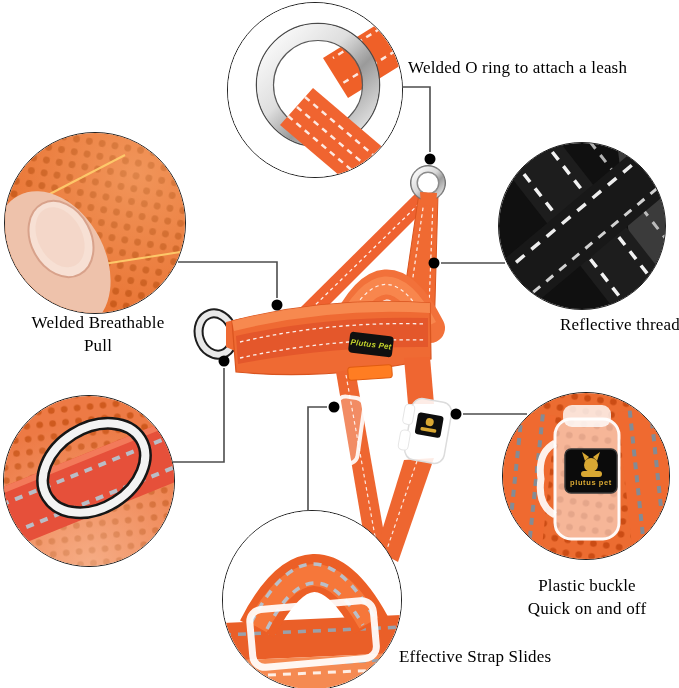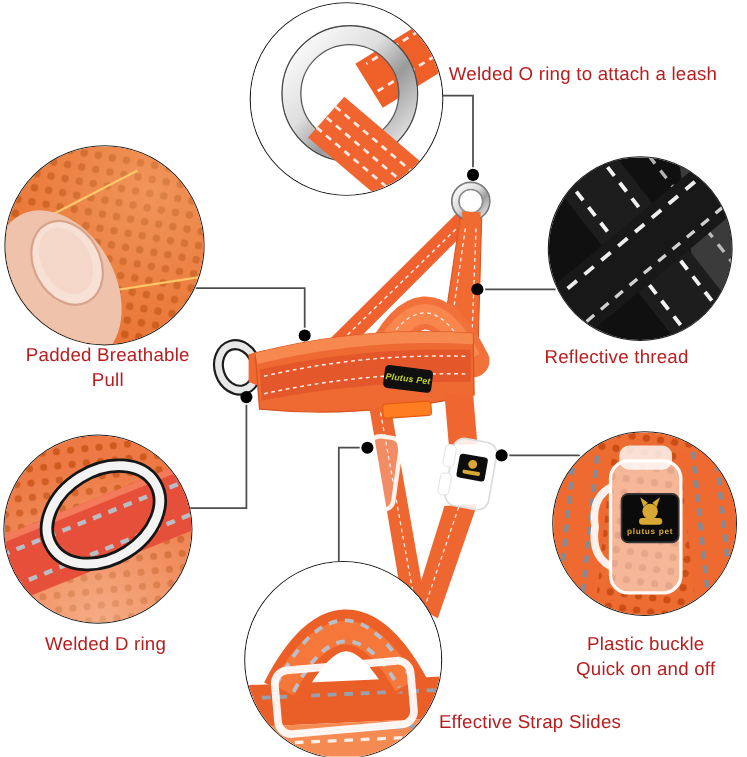--- a/index.html
+++ b/index.html
@@ -14,27 +14,27 @@
     border:1.6px solid #1f1f1f;background:#fff;box-sizing:border-box;
   }
   .circle svg{position:absolute;left:0;top:0;}
   .c-oring{left:227px;top:2px;width:176px;height:176px;}
   .c-mesh{left:4px;top:132px;width:182px;height:182px;}
   .c-reflective{left:498px;top:142px;width:168px;height:168px;}
   .c-dring{left:3px;top:395px;width:172px;height:172px;}
   .c-buckle{left:502px;top:392px;width:168px;height:168px;}
   .c-slides{left:222px;top:510px;width:180px;height:180px;}
   .label{
-    position:absolute;color:#b91c1c;font-size:17px;line-height:23px;
-    letter-spacing:.2px;white-space:nowrap;
+    position:absolute;color:#000000;font-size:17px;line-height:23px;
+    letter-spacing:.2px;white-space:nowrap;font-family:Liberation Serif, serif;
   }
   .label span{display:block;}
   .lbl-oring{left:408px;top:56px;}
   .lbl-mesh{left:2px;top:311px;width:192px;text-align:center;white-space:normal;}
-  .lbl-reflective{left:495px;top:313px;width:185px;text-align:left;}
+  .lbl-reflective{left:495px;top:313px;width:185px;text-align:right;}
   .lbl-dring{left:0px;top:574px;width:192px;text-align:center;white-space:normal;}
   .lbl-buckle{left:492px;top:574px;width:190px;text-align:center;white-space:normal;}
   .lbl-slides{left:399px;top:645px;}
   .brand-tag{
     position:absolute;left:349px;top:334px;width:44px;height:21px;
     background:#101010;border-radius:4px;transform:rotate(7deg);
     color:#c6d62c;font-size:8px;font-style:italic;font-weight:bold;
     display:flex;align-items:center;justify-content:center;letter-spacing:.2px;
   }
   .buckle-brand{
@@ -278,28 +278,27 @@
       <circle cx="434" cy="263" r="5.5"></circle>
       <circle cx="224" cy="361" r="5.5"></circle>
       <circle cx="456" cy="414" r="5.5"></circle>
       <circle cx="334" cy="407" r="5.5"></circle>
     </g>
   </svg>
 
   <div class="label lbl-oring">Welded O ring to attach a leash</div>
 
   <div class="label lbl-mesh">
-    <span>Padded Breathable</span>
+    <span>Welded Breathable</span>
     <span>Pull</span>
   </div>
 
   <div class="label lbl-reflective">Reflective thread</div>
 
   <div class="label lbl-dring">
-    <span>Welded D ring</span>
   </div>
 
   <div class="label lbl-buckle">
     <span>Plastic buckle</span>
     <span>Quick on and off</span>
   </div>
 
   <div class="label lbl-slides">Effective Strap Slides</div>
 
 </div>

